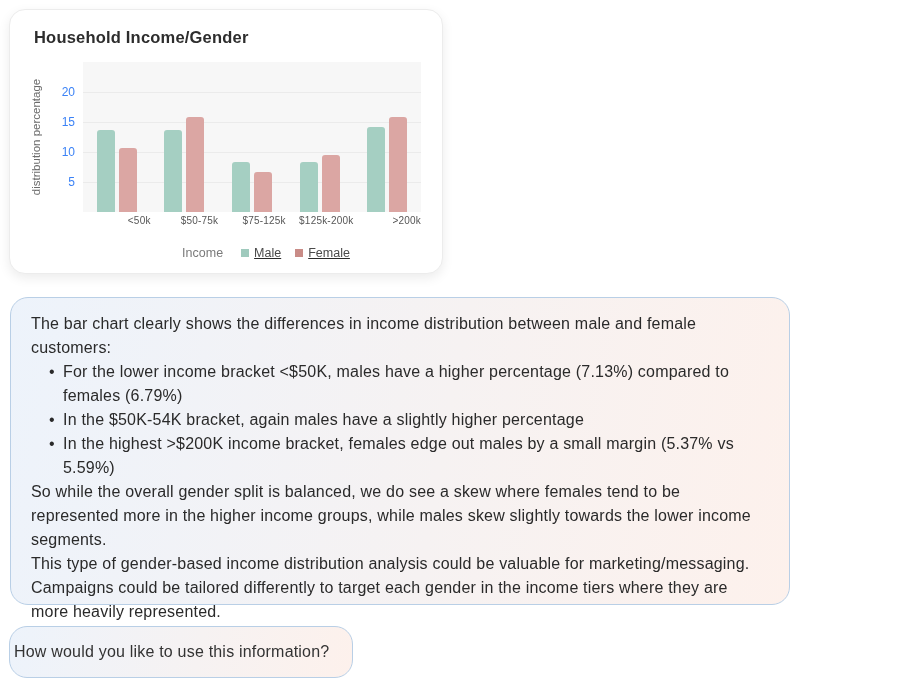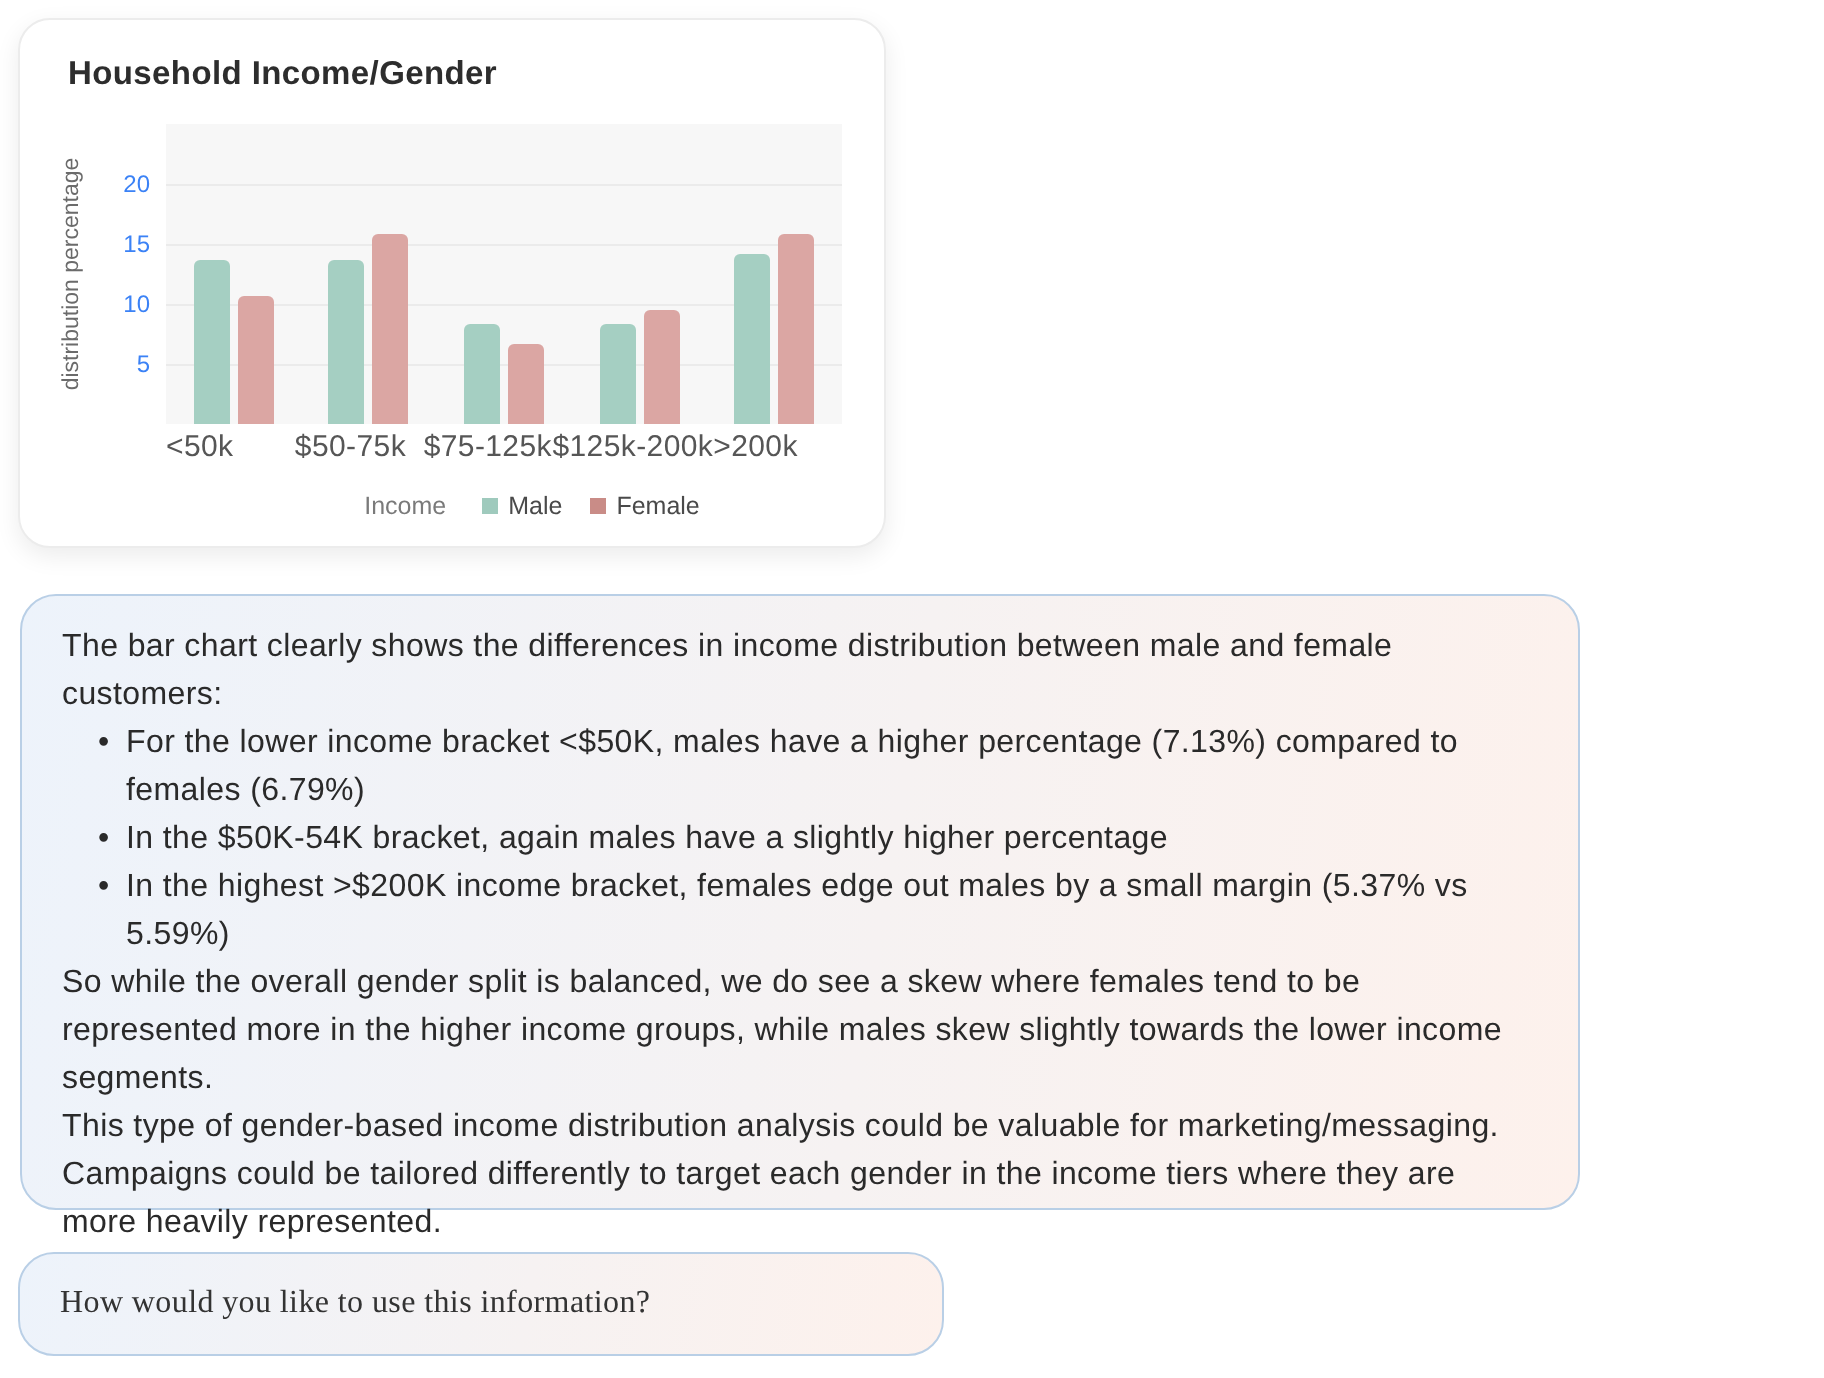--- a/index.html
+++ b/index.html
@@ -54,32 +54,32 @@
   .ytick {
     position: absolute;
     transform: translate(-100%,-50%);
     font-size: 12px; color: #3b82f6;
   }
   .xlabels {
     position: absolute; left: 73px; top: 205px; width: 338px;
     display: flex;
   }
   .xlabel {
-    flex: 1 1 0; text-align: left;
-    font-size: 15px; color: #565656; letter-spacing: 0.2px;
+    flex: 1 1 0; text-align: right;
+    font-size: 10px; color: #565656; letter-spacing: 0.2px;
     white-space: nowrap;
   }
   .chart-footer {
     position: absolute; left: 73px; top: 236px; width: 338px;
     display: flex; align-items: center; justify-content: center;
     gap: 4px; transform: translateX(14px);
   }
   .x-axis-title { font-size: 12.5px; color: #7a7a7a; margin-right: 14px; }
   .legend { display: flex; align-items: center; gap: 14px; }
-  .legend-item { display: flex; align-items: center; gap: 5px; cursor: default; }
+  .legend-item { display: flex; align-items: center; gap: 5px; cursor: default; text-decoration: underline; }
   .legend-marker { width: 8px; height: 8px; display: inline-block; }
   .legend-label { font-size: 12.5px; color: #4a4a4a; }
 
   
   .bubble {
     border: 1.5px solid #b9cfe6;
     border-radius: 18px;
     background: linear-gradient(100deg, #edf3fb 0%, #f6f2f2 55%, #fdf1ec 100%);
   }
   .analysis-bubble {
@@ -91,24 +91,24 @@
   }
   .analysis-bubble ul { list-style: none; margin-left: 18px; }
   .analysis-bubble li { padding-left: 14px; position: relative; }
   .analysis-bubble li::before {
     content: "\2022";
     position: absolute; left: 0; top: 0;
     color: #2a2a2a;
   }
   .prompt-bubble {
     position: absolute; left: 9px; top: 626px;
-    width: 463px; height: 52px;
+    width: 344px; height: 52px;
     display: flex; align-items: center;
-    padding-left: 20px;
-    font-size: 16px; letter-spacing: 0.2px; color: #333333; font-family: Liberation Serif, serif;
+    padding-left: 4px;
+    font-size: 16px; letter-spacing: 0.2px; color: #333333;
   }
 </style>
 </head>
 <body>
 
 <div class="chart-card">
   <div class="card-title">Household Income/Gender</div>
   <div class="y-axis-title">distribution percentage</div>
 
   <div class="plot">

